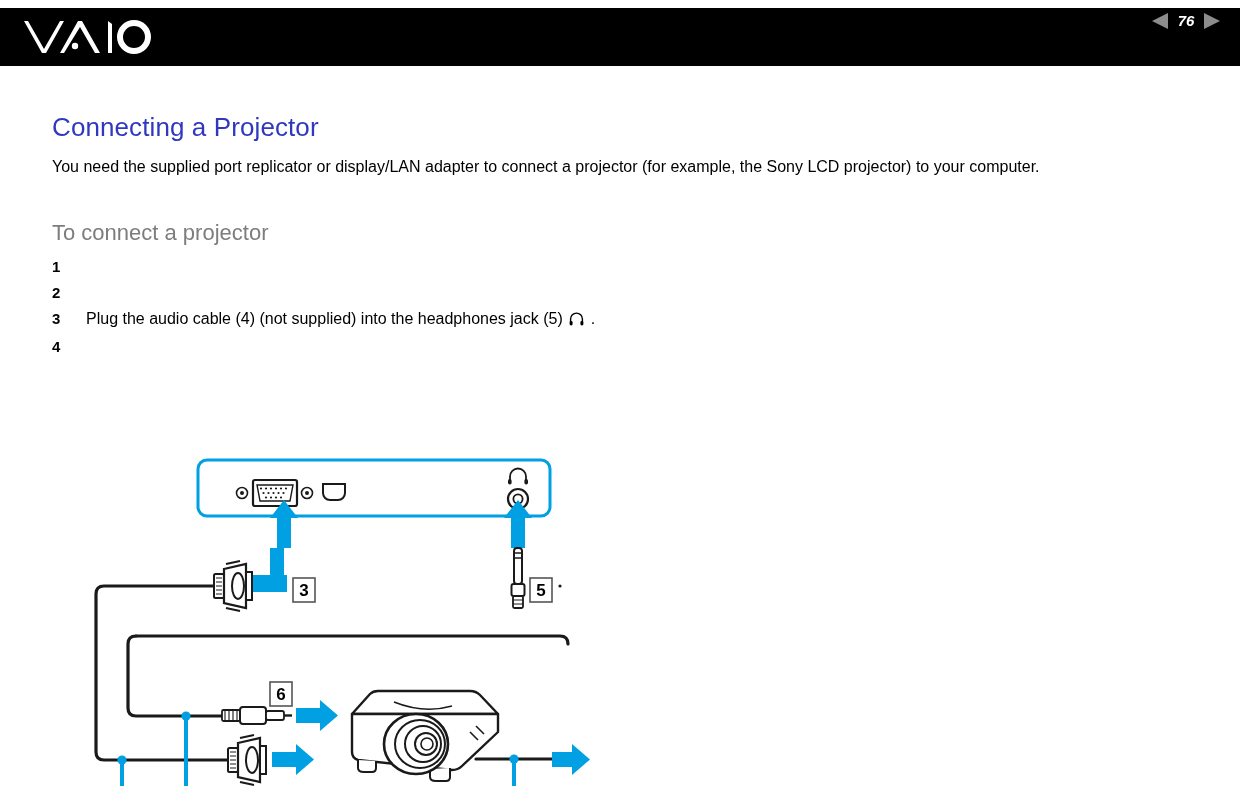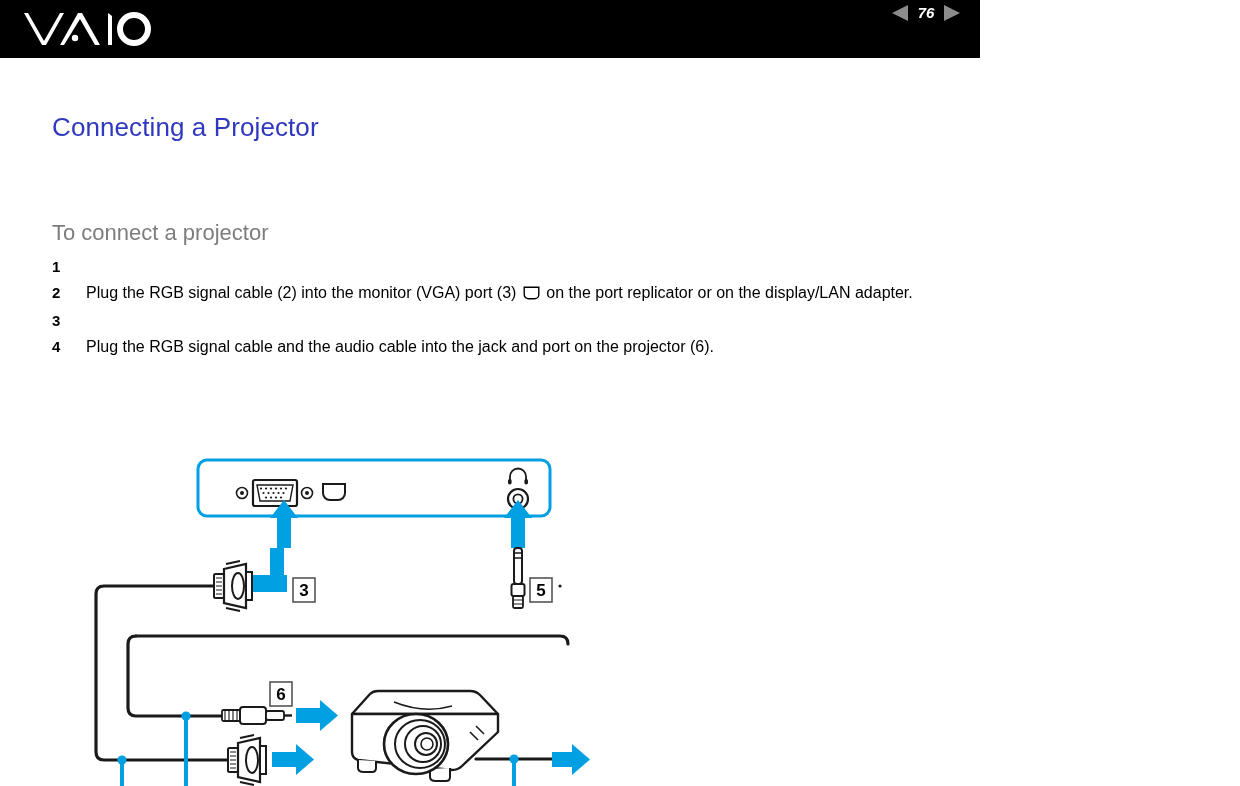--- a/index.html
+++ b/index.html
@@ -12,22 +12,22 @@
     height: 786px;
     font-family: "Liberation Sans", sans-serif;
     color: #000000;
     overflow: hidden;
     position: relative;
   }
 
   
   .header {
     position: absolute;
-    left: 0; top: 0;
-    width: 980px;
+    left: 0; top: 8px;
+    width: 1240px;
     height: 58px;
     background: #000000;
   }
   .vaio-logo {
     position: absolute;
     left: 22px;
     top: 8px;
     width: 140px;
     height: 42px;
   }
@@ -170,49 +170,54 @@
     <span class="page-number">76</span>
     <span class="nav-arrow right"></span>
   </div>
 
 </div>
 
 <div class="content">
 
   <div class="section-title">Connecting a Projector</div>
 
+  <div class="intro">
+    <span>You need the supplied port replicator or display/LAN adapter to connect a projector (for example, the Sony LCD projector) to</span>
+    <span>your computer.</span>
+  </div>
 
   <div class="subheading">To connect a projector</div>
 
   <div class="steps">
 
     <div class="step">
       <span class="step-num">1</span>
     </div>
 
     <div class="step">
       <span class="step-num">2</span>
+    </div>
+
+    <div class="step">
+      <span class="step-num">3</span>
       <span class="step-text">
-        <span>Plug the RGB signal cable (2) into the monitor (VGA) port (3)</span>
+        <span>Plug the audio cable (4) (not supplied) into the headphones jack (5)</span>
         <span class="inline-icon">
-          <svg width="17" height="14" viewBox="0 0 17 14" xmlns="http://www.w3.org/2000/svg">
-            <path d="M1.2 1.2 L15.8 1.2 L15.8 8.5 A4.2 4.2 0 0 1 11.6 12.7 L5.4 12.7 A4.2 4.2 0 0 1 1.2 8.5 Z" fill="none" stroke="#000" stroke-width="1.4"></path>
+          <svg width="15" height="14" viewBox="0 0 15 14" xmlns="http://www.w3.org/2000/svg">
+            <path d="M1.6 10 L1.6 7 A5.9 5.9 0 0 1 13.4 7 L13.4 10" fill="none" stroke="#000" stroke-width="1.4"></path>
+            <rect x="0.6" y="9" width="3" height="4.4" rx="1.4" fill="#000"></rect>
+            <rect x="11.4" y="9" width="3" height="4.4" rx="1.4" fill="#000"></rect>
           </svg>
         </span>
-        <span>on the port replicator or on the display/LAN adapter.</span>
+        <span>.</span>
       </span>
     </div>
 
     <div class="step">
-      <span class="step-num">3</span>
-    </div>
-
-    <div class="step">
       <span class="step-num">4</span>
-      <span class="step-text">Plug the RGB signal cable and the audio cable into the jack and port on the projector (6).</span>
     </div>
 
   </div>
 
   <div class="diagram">
     <svg width="1240" height="398" viewBox="0 0 1240 398" xmlns="http://www.w3.org/2000/svg">
 
       <g>
         <rect x="198" y="72" width="352" height="56" rx="9" ry="9" fill="#ffffff" stroke="#00a0e3" stroke-width="3"></rect>
 

